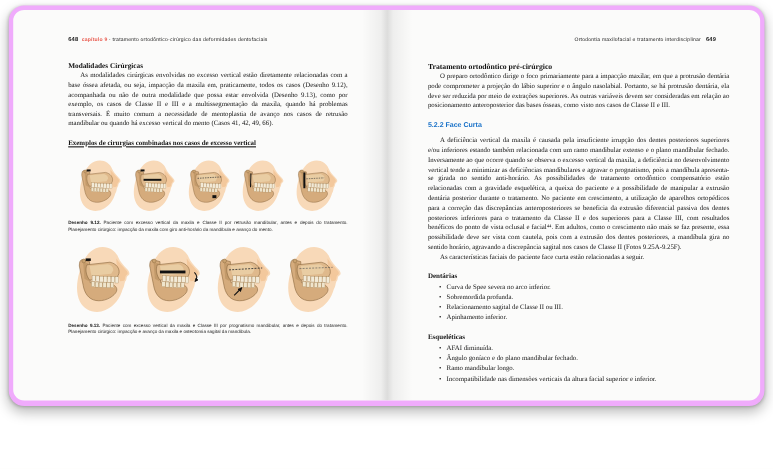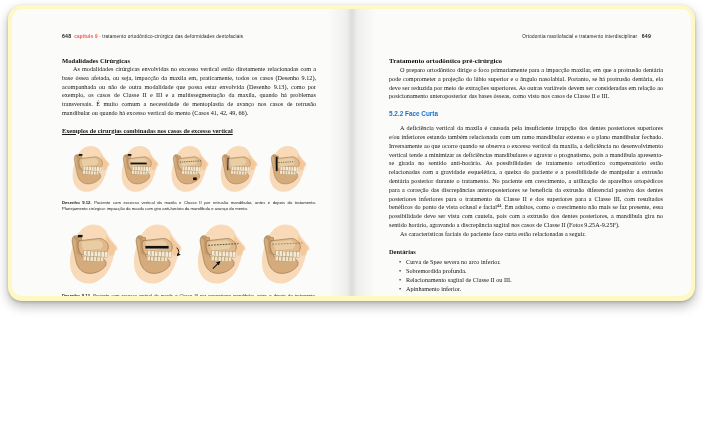--- a/index.html
+++ b/index.html
@@ -2,22 +2,22 @@
 <html><head>
 <meta charset="utf-8">
 <style>
   html,body{margin:0;padding:0;}
   body{
     width:703px;height:426px;position:relative;background:#ffffff;
     font-family:"Liberation Serif", serif;color:#161616;
     -webkit-font-smoothing:antialiased;
   }
   .book{
-    position:absolute;left:8px;top:5px;width:687px;height:296px;
-    background:#fef9c3;border-radius:14px;
+    position:absolute;left:8px;top:5px;width:687px;height:364px;
+    background:#f0abfc;border-radius:14px;
     box-shadow:0 5px 12px rgba(0,0,0,.28), 0 1px 3px rgba(0,0,0,.2);
   }
   .pages{
     position:absolute;left:4px;top:4px;right:4px;bottom:5px;
     background:#fbfbfa;border-radius:10px;overflow:hidden;
   }
   .gutter{
     position:absolute;top:0;bottom:0;left:50%;width:46px;transform:translateX(-50%);
     background:linear-gradient(90deg, rgba(0,0,0,0) 0%, rgba(0,0,0,0.05) 38%, rgba(0,0,0,0.12) 50%, rgba(0,0,0,0.05) 62%, rgba(0,0,0,0) 100%);
     pointer-events:none;

